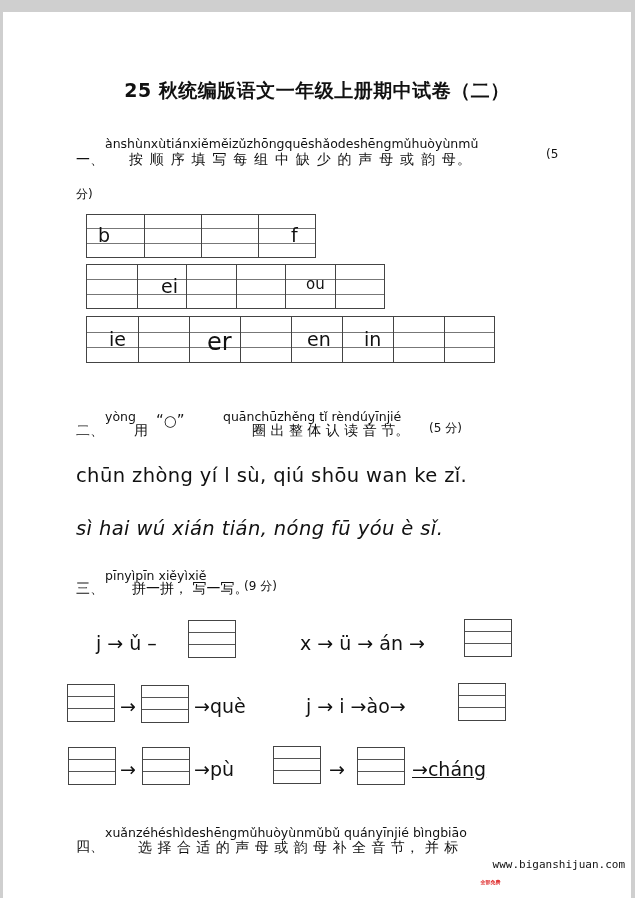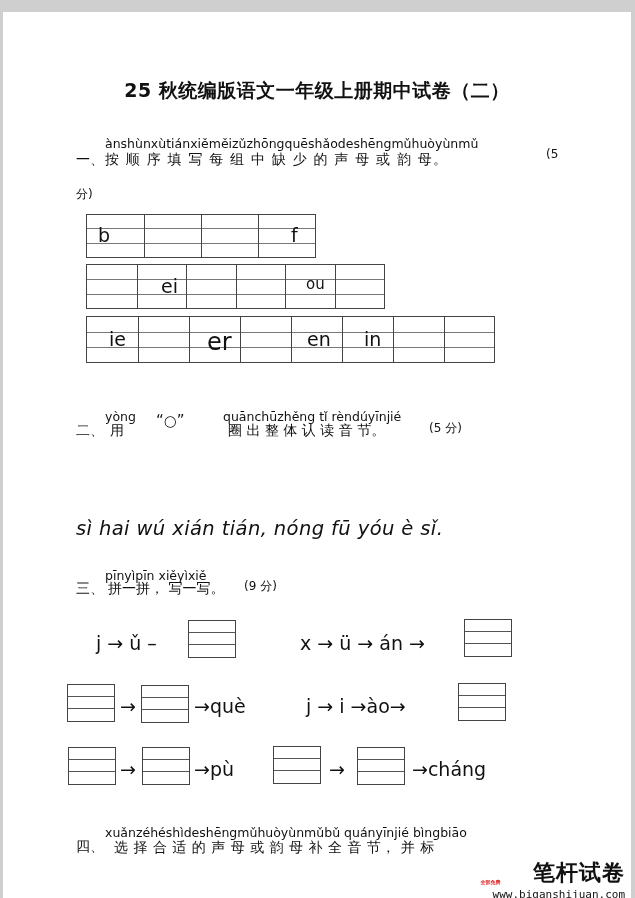--- a/index.html
+++ b/index.html
@@ -11,21 +11,21 @@
   }
   .page {
     position: absolute; left: 3px; top: 12px; width: 628px; height: 890px;
     background: #ffffff;
   }
   .abs { position: absolute; white-space: nowrap; }
   .title { left: 0; width: 628px; top: 66px; text-align: center; font-size: 19px; font-weight: bold; letter-spacing: 0.5px; }
   .subtitle { left: 0; width: 628px; top: 98px; text-align: center; font-size: 10px; font-family: "DejaVu Serif", "Liberation Serif", serif; color: #333; }
   .q-num { font-size: 14px; }
   .pinyin { font-size: 12.5px; letter-spacing: 0; }
-  .hanzi { font-size: 14px; }
+  .hanzi { font-size: 14px; margin-left: 24px; }
   .score { font-size: 12px; }
   .line-text { font-size: 19.5px; letter-spacing: 0.4px; }
   .box3 { position: absolute; border: 1px solid #444; width: 46px; height: 36px; background: #fff; }
   .box3 .l { position: absolute; left: 0; right: 0; border-top: 1px solid #555; }
   .arrow-text { font-size: 19px; }
   .logo { right: 6px; top: 846px; text-align: right; }
   .logo-main { font-size: 22px; font-weight: bold; color: #111; letter-spacing: 1px; }
   .logo-sub { font-size: 11px; font-family: "DejaVu Sans Mono", "Liberation Mono", monospace; color: #111; }
   .logo-badge { position: absolute; left: -12px; top: 21px; font-size: 5px; color: #d22; font-weight: bold; }
 </style>
@@ -84,20 +84,21 @@
 
   <div class="abs" style="left:73px; top:397px;">
     <div class="abs q-num" style="left:0; top:13px;">二、</div>
     <div class="abs pinyin" style="left:29px; top:0;">yòng</div>
     <div class="abs hanzi" style="left:34px; top:13px;">用</div>
     <div class="abs" style="left:80px; top:3px; font-size:15px;">“○”</div>
     <div class="abs pinyin" style="left:147px; top:0;">quānchūzhěng tǐ rèndúyīnjié</div>
     <div class="abs hanzi" style="left:152px; top:13px;">圈  出   整  体 认 读 音 节。</div>
     <div class="abs score" style="left:353px; top:11px;">(5 分)</div>
   </div>
+  <div class="abs line-text" style="left:73px; top:452px;">chūn  zhòng  yí  l  sù,  qiú  shōu  wan  ke  zǐ.</div>
   <div class="abs line-text" style="left:73px; top:505px;font-style:italic;">sì  hai  wú  xián  tián,  nóng  fū  yóu  è  sǐ.</div>
 
   <div class="abs" style="left:73px; top:556px;">
     <div class="abs q-num" style="left:0; top:12px;">三、</div>
     <div class="abs pinyin" style="left:29px; top:0;">pīnyìpīn   xiěyìxiě</div>
     <div class="abs hanzi" style="left:32px; top:12px;">拼一拼，  写一写。</div>
     <div class="abs score" style="left:168px; top:10px;">(9 分)</div>
   </div>
 
   <div class="abs arrow-text" style="left:93px; top:620px;">j  →  ǔ  –</div>
@@ -139,26 +140,25 @@
   <div class="abs arrow-text" style="left:191px; top:746px;">→pù</div>
   <div class="box3" style="left:270px; top:734px;">
       <div class="l" style="top:11px"></div>
       <div class="l" style="top:23px"></div>
     </div>
   <div class="abs arrow-text" style="left:326px; top:746px;">→</div>
   <div class="box3" style="left:354px; top:735px;">
       <div class="l" style="top:11px"></div>
       <div class="l" style="top:23px"></div>
     </div>
-  <div class="abs arrow-text" style="left:409px; top:746px;">→cháng</div>
+  <div class="abs arrow-text" style="left:409px; top:746px;text-decoration:underline;">→cháng</div>
 
   <div class="abs" style="left:73px; top:813px;">
     <div class="abs q-num" style="left:0; top:13px;">四、</div>
     <div class="abs pinyin" style="left:29px; top:0;">xuǎnzéhéshìdeshēngmǔhuòyùnmǔbǔ  quányīnjié   bìngbiāo</div>
     <div class="abs hanzi" style="left:38px; top:14px; letter-spacing:0.5px;">选  择 合 适 的  声   母  或  韵  母 补   全  音 节，  并   标</div>
   </div>
 
   <div class="abs logo">
     <div class="logo-badge">全部免费</div>
-    <div class="logo-main">笔杆试卷</div>
     <div class="logo-sub">www.biganshijuan.com</div>
   </div>
 </div>
 
 </body></html>

